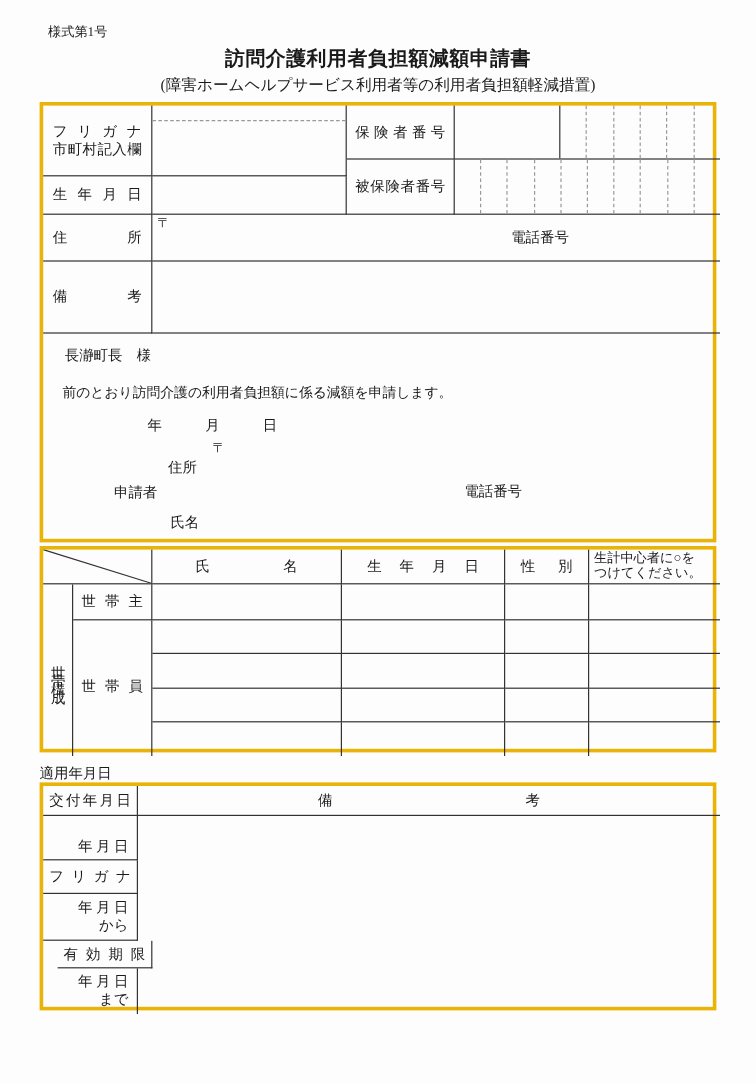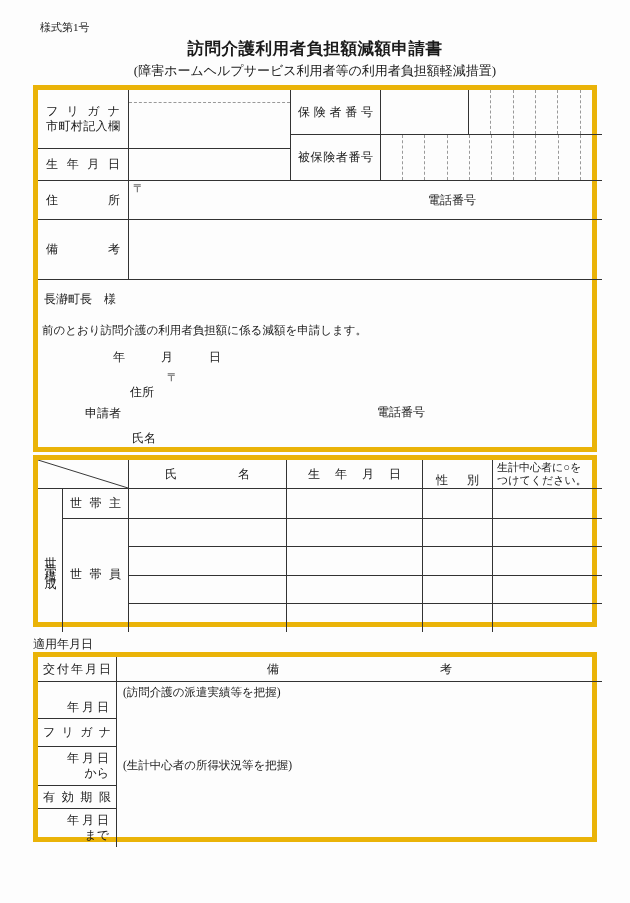--- a/index.html
+++ b/index.html
@@ -1,21 +1,21 @@
 <!DOCTYPE html>
 <html><head>
 <meta charset="utf-8">
 <style>
   html,body{margin:0;padding:0;}
   body{
     width:630px;height:903px;position:relative;background:#fdfdfd;
     font-family:"Liberation Serif","DejaVu Serif",serif;color:#1a1a1a;
   }
   .abs{position:absolute;box-sizing:border-box;}
-  .box{position:absolute;box-sizing:border-box;border:5px solid #eab308;background:#fdfdfd;}
+  .box{position:absolute;box-sizing:border-box;border:3px solid #eab308;background:#fdfdfd;}
   .cell{position:absolute;box-sizing:border-box;font-size:12px;line-height:15px;}
   .br{border-right:1px solid #333;}
   .bb{border-bottom:1px solid #333;}
   .vc{display:flex;flex-direction:column;justify-content:center;}
   .jl{text-align:justify;text-align-last:justify;text-justify:inter-character;width:100%;}
   .right{text-align:right;}
   .numrow{position:absolute;top:0;bottom:0;display:flex;}
   .num{flex:1;border-left:1px dashed #999;}
   .num:first-child{border-left:none;}
   .small{font-size:11px;line-height:13px;}
@@ -83,21 +83,21 @@
   <div class="cell bb" style="left:91px;top:91px;width:473px;height:39px;">
     <span class="abs small" style="left:4px;top:1px;">〒</span>
     <span class="abs" style="left:299px;top:50%;transform:translateY(-50%);">電話番号</span>
   </div>
 
   <div class="cell vc br bb" style="left:0;top:130px;width:91px;height:60px;padding:0 8px;">
     <div class="jl">備考</div>
   </div>
   <div class="cell bb" style="left:91px;top:130px;width:473px;height:60px;"></div>
 
-  <div class="cell" style="left:0;top:190px;width:564px;height:177px;">
+  <div class="cell" style="left:12px;top:190px;width:564px;height:177px;font-family:Liberation Mono, monospace;">
     <div class="abs" style="left:6px;top:12px;">長瀞町長　様</div>
     <div class="abs" style="left:4px;top:43px;font-size:11.5px;">前のとおり訪問介護の利用者負担額に係る減額を申請します。</div>
     <div class="abs" style="left:75px;top:70px;">年　　　月　　　日</div>
     <div class="abs small" style="left:129px;top:91px;">〒</div>
     <div class="abs" style="left:92px;top:105px;">住所</div>
     <div class="abs" style="left:47px;top:126px;">申請者</div>
     <div class="abs" style="left:339px;top:125px;">電話番号</div>
     <div class="abs" style="left:94px;top:151px;">氏名</div>
   </div>
 </div>
@@ -108,21 +108,21 @@
     <svg width="100%" height="100%" viewBox="0 0 91 29" preserveAspectRatio="none">
       <line x1="0" y1="0" x2="91" y2="29" stroke="#333" stroke-width="1"></line>
     </svg>
   </div>
   <div class="cell vc br bb" style="left:91px;top:0;width:158px;height:29px;padding:0 36px;">
     <div class="jl">氏名</div>
   </div>
   <div class="cell vc br bb" style="left:249px;top:0;width:136px;height:29px;padding:0 21px;">
     <div class="jl">生年月日</div>
   </div>
-  <div class="cell vc br bb" style="left:385px;top:0;width:70px;height:29px;padding:0 13px;justify-content:flex-end;">
+  <div class="cell vc br bb" style="left:385px;top:0;width:70px;height:29px;padding:0 13px;">
     <div class="jl">性別</div>
   </div>
   <div class="cell bb small" style="left:455px;top:0;width:109px;height:29px;padding:1px 0 0 4px;">
     <div>生計中心者に○を</div>
     <div>つけてください。</div>
   </div>
 
   <div class="cell vc br" style="left:0;top:29px;width:25px;height:143px;align-items:center;">
     <div class="vert">世帯構成</div>
   </div>
@@ -174,25 +174,21 @@
   <div class="cell br bb" style="left:0;top:25px;width:79px;height:37px;display:flex;flex-direction:column;justify-content:flex-end;padding:0 7px 3px 0;">
     <div class="right">年 月 日</div>
   </div>
   <div class="cell vc br bb" style="left:0;top:62px;width:79px;height:28px;padding:0 5px;">
     <div class="jl">フリガナ</div>
   </div>
   <div class="cell vc br bb" style="left:0;top:90px;width:79px;height:39px;padding:0 7px;">
     <div class="right">年 月 日</div>
     <div class="right">から</div>
   </div>
-  <div class="cell vc br bb" style="left:0;top:129px;width:79px;height:23px;padding:0 5px;">
+  <div class="cell vc br bb" style="left:12px;top:129px;width:79px;height:23px;padding:0 5px;">
     <div class="jl">有効期限</div>
   </div>
   <div class="cell vc br" style="left:0;top:152px;width:79px;height:38px;padding:0 7px;">
     <div class="right">年 月 日</div>
     <div class="right">まで</div>
   </div>
 
-  <div class="cell" style="left:79px;top:25px;width:485px;height:165px;">
-    <div class="abs small" style="left:6px;top:4px;font-size:11.5px;">(訪問介護の派遣実績等を把握)</div>
-    <div class="abs small" style="left:6px;top:77px;font-size:11.5px;">(生計中心者の所得状況等を把握)</div>
-  </div>
 </div>
 
 </body></html>

